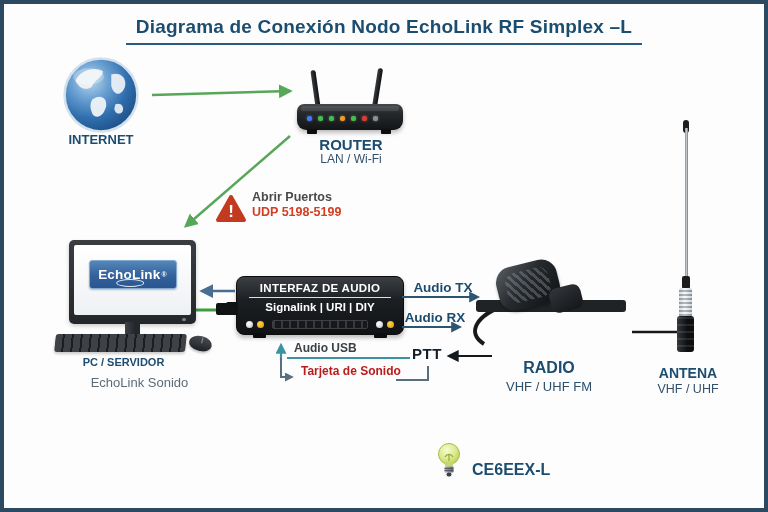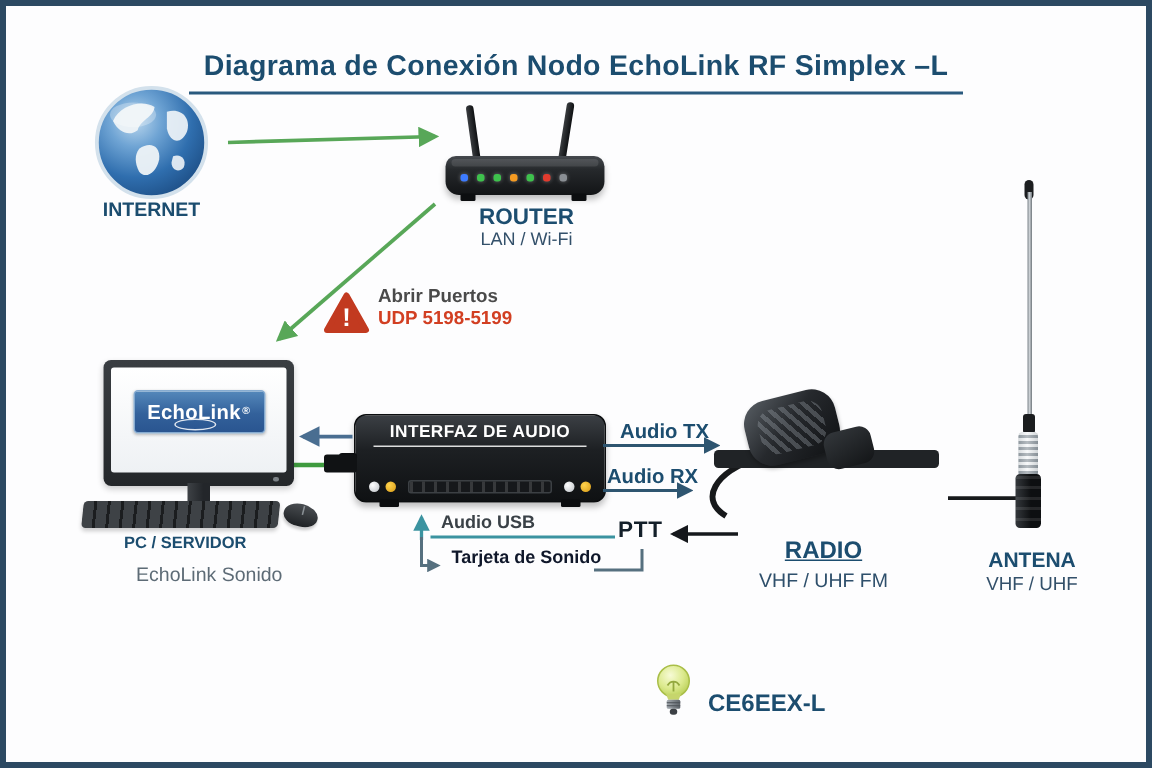--- a/index.html
+++ b/index.html
@@ -7,21 +7,21 @@
     position:relative;width:768px;height:512px;box-sizing:border-box;
     border:4px solid #2c4962;background:#fdfdfe;overflow:hidden;
     font-family:"Liberation Sans",sans-serif;
   }
   .abs{position:absolute;}
   .lbl-navy{color:#1c4d6f;font-weight:bold;}
   .lbl-sub{color:#33506a;}
   .center{text-align:center;}
 
   
-  .title-wrap{top:30px;left:0;right:0;text-align:center;z-index:20;}
+  .title-wrap{top:12px;left:0;right:0;text-align:center;z-index:20;}
   .title-wrap span{
     display:inline-block;font-size:19px;font-weight:bold;color:#1c4d6f;
     border-bottom:2px solid #2a5a7e;padding:0 10px 5px;letter-spacing:.2px;
   }
 
   
   .wires{left:0;top:0;z-index:4;pointer-events:none;}
   .arrows{left:0;top:0;z-index:40;pointer-events:none;}
   .comp{z-index:10;}
 
@@ -96,21 +96,21 @@
     background-image:repeating-linear-gradient(90deg,rgba(255,255,255,.14) 0 2px,transparent 2px 8px);}
   .iface .foot{position:absolute;bottom:-4px;width:13px;height:5px;background:#0a0c0e;border-radius:1px;}
   .iface .foot.f1{left:16px;} .iface .foot.f2{right:16px;}
   .iface .plug{position:absolute;left:-11px;top:25px;width:12px;height:10px;background:#0d0f11;border-radius:2px;}
   .usb-conn{left:212px;top:299px;width:22px;height:12px;background:#101214;border-radius:2px;z-index:12;}
 
   
   .tx-label{left:398px;top:276px;width:82px;font-size:13.5px;}
   .rx-label{left:396px;top:306px;width:70px;font-size:13.5px;}
   .usb-label{left:290px;top:337px;font-size:12px;font-weight:600;color:#3a4147;}
-  .tarjeta-label{left:297px;top:360px;font-size:12px;font-weight:600;color:#0f172a;}
+  .tarjeta-label{left:297px;top:360px;font-size:12px;font-weight:600;color:#b91c1c;}
   .ptt-label{left:408px;top:341px;font-size:15px;font-weight:bold;color:#131f29;letter-spacing:.5px;}
 
   
   .radio-top{left:472px;top:296px;width:150px;height:12px;background:#202326;border-radius:3px;}
   .mic-head{
     left:493px;top:259px;width:62px;height:44px;border-radius:16px;transform:rotate(-14deg);
     background:linear-gradient(140deg,#5a6066 0%,#26292d 45%,#0f1113 100%);box-shadow:0 2px 3px rgba(0,0,0,.3);
   }
   .mic-head::after{content:'';position:absolute;inset:7px 9px;border-radius:10px;
     background:repeating-linear-gradient(55deg,rgba(170,178,186,.30) 0 3px,transparent 3px 6px);}
@@ -131,21 +131,21 @@
   .radio-body .knob{position:absolute;border-radius:50%;background:radial-gradient(circle at 35% 30%,#62686f,#101214 70%);}
   .knob.tl{left:9px;top:6px;width:15px;height:15px;}
   .knob.bl{left:5px;top:23px;width:18px;height:18px;}
   .knob.tr{right:11px;top:5px;width:15px;height:15px;}
   .knob.br{right:5px;top:22px;width:19px;height:19px;}
   .knob.jack{left:24px;top:33px;width:13px;height:13px;background:radial-gradient(circle at 35% 30%,#4a5056,#0b0d0f 70%);}
   .radio-body .btnrow{position:absolute;left:38px;bottom:4px;width:84px;height:6px;border-radius:1px;
     background:repeating-linear-gradient(90deg,#767c82 0 9px,#16181b 9px 12px);}
   .radio-body .bdot{position:absolute;bottom:4px;width:5px;height:5px;border-radius:1px;}
   .bdot.blue{right:37px;background:#3d7bff;} .bdot.red{right:30px;background:#e23b2e;}
-  .radio-label{left:478px;top:355px;width:134px;font-size:16px;text-decoration:underline;}
+  .radio-label{left:478px;top:355px;width:134px;font-size:16px;}
   .radio-sublabel{left:478px;top:375px;width:134px;font-size:13px;color:#2e4f6b;}
 
   
   .ant-rod{left:681px;top:124px;width:3px;height:152px;background:linear-gradient(90deg,#7e868c,#cbd0d4 45%,#6f767c);}
   .ant-tip{left:679px;top:116px;width:6px;height:13px;background:#1c1e20;border-radius:3px;}
   .ant-ferrule{left:678px;top:272px;width:8px;height:13px;background:#1b1d1f;border-radius:2px;}
   .ant-coil{left:675px;top:284px;width:13px;height:30px;border-radius:3px;
     background:linear-gradient(90deg,#aab2b8,#eef1f4 45%,#9aa2a8);}
   .ant-coil::after{content:'';position:absolute;inset:0;border-radius:3px;
     background:repeating-linear-gradient(0deg,rgba(255,255,255,.55) 0 2px,rgba(110,120,128,.45) 2px 4px);}
@@ -238,20 +238,21 @@
   <div class="abs comp stand-base"></div>
   <div class="abs comp keyboard"></div>
   <div class="abs comp mouse"></div>
   <div class="abs pc-label center lbl-navy">PC / SERVIDOR</div>
   <div class="abs pc-sublabel center">EchoLink Sonido</div>
 
   <div class="abs comp iface">
     <div class="plug"></div>
     <div class="t1">INTERFAZ DE AUDIO</div>
     <div class="div"></div>
+    <div class="t2">Signalink | URI | DIY</div>
     <div class="ctrls">
       <span class="kn w"></span>
       <span class="kn y"></span>
       <span class="slot"></span>
       <span class="kn w"></span>
       <span class="kn y"></span>
     </div>
     <div class="foot f1"></div>
     <div class="foot f2"></div>
   </div>

